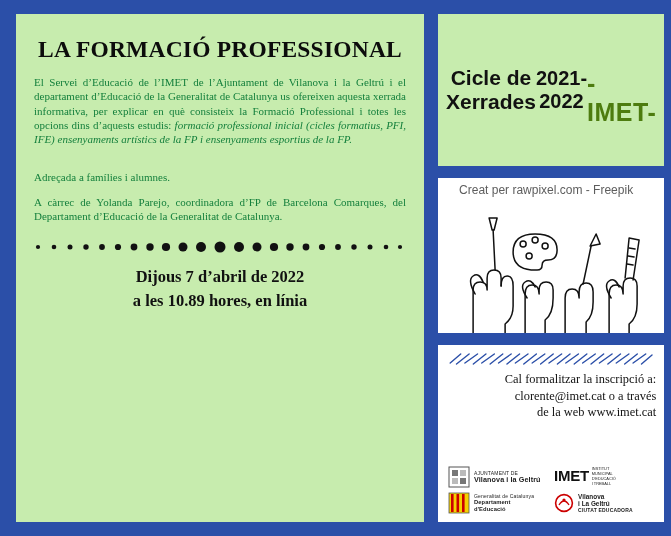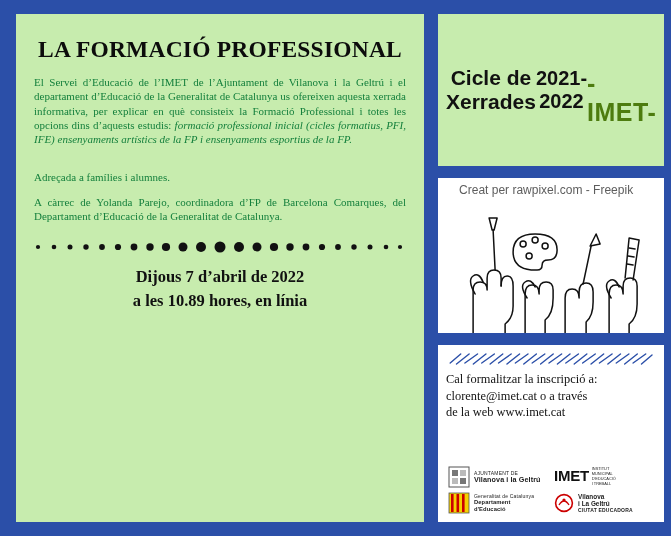--- a/index.html
+++ b/index.html
@@ -147,21 +147,21 @@
     padding: 6px 8px 6px 8px;
     display: flex;
     flex-direction: column;
   }
   .scribble {
     width: 100%;
     height: 16px;
     display: block;
   }
   .contact-text {
-    text-align: left;
+    text-align: right;
     font-size: 12.4px;
     line-height: 1.35;
     color: #111;
     margin-top: 4px;
     font-family: "Liberation Serif", serif;
   }
   .logos {
     margin-top: auto;
     display: grid;
     grid-template-columns: 1fr 1fr;

